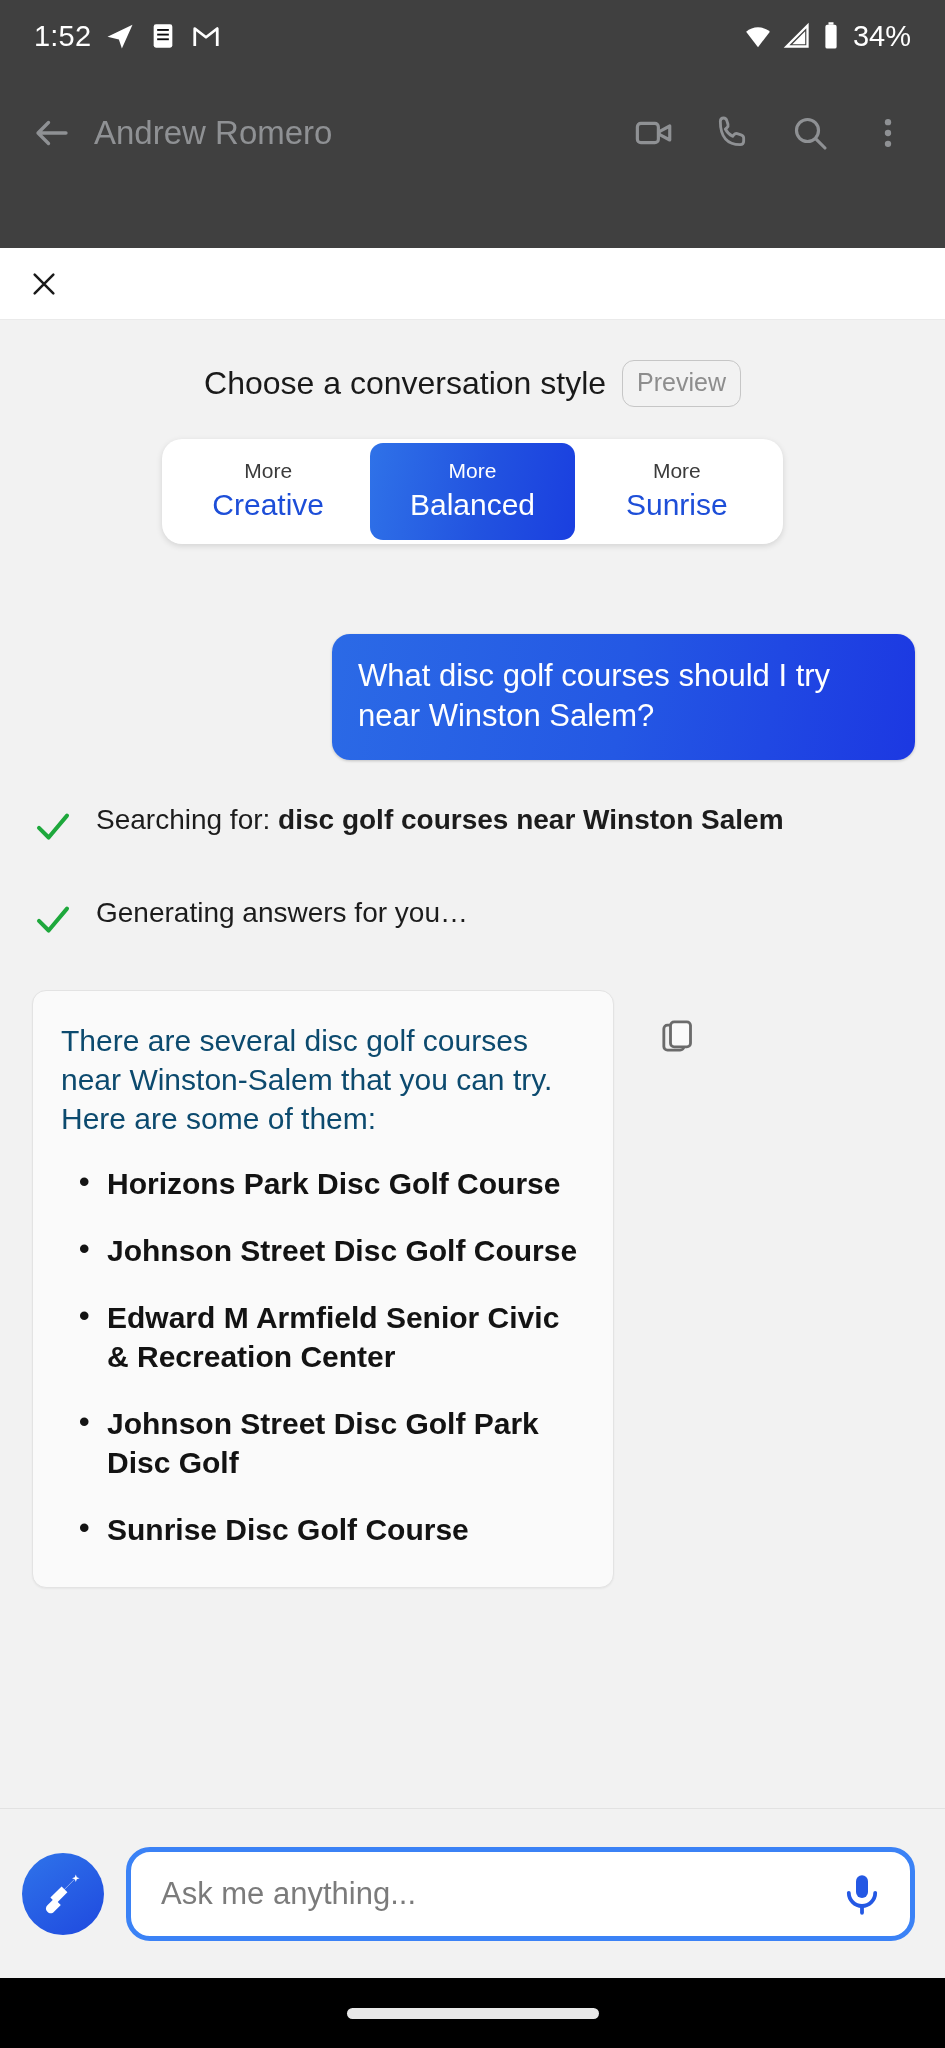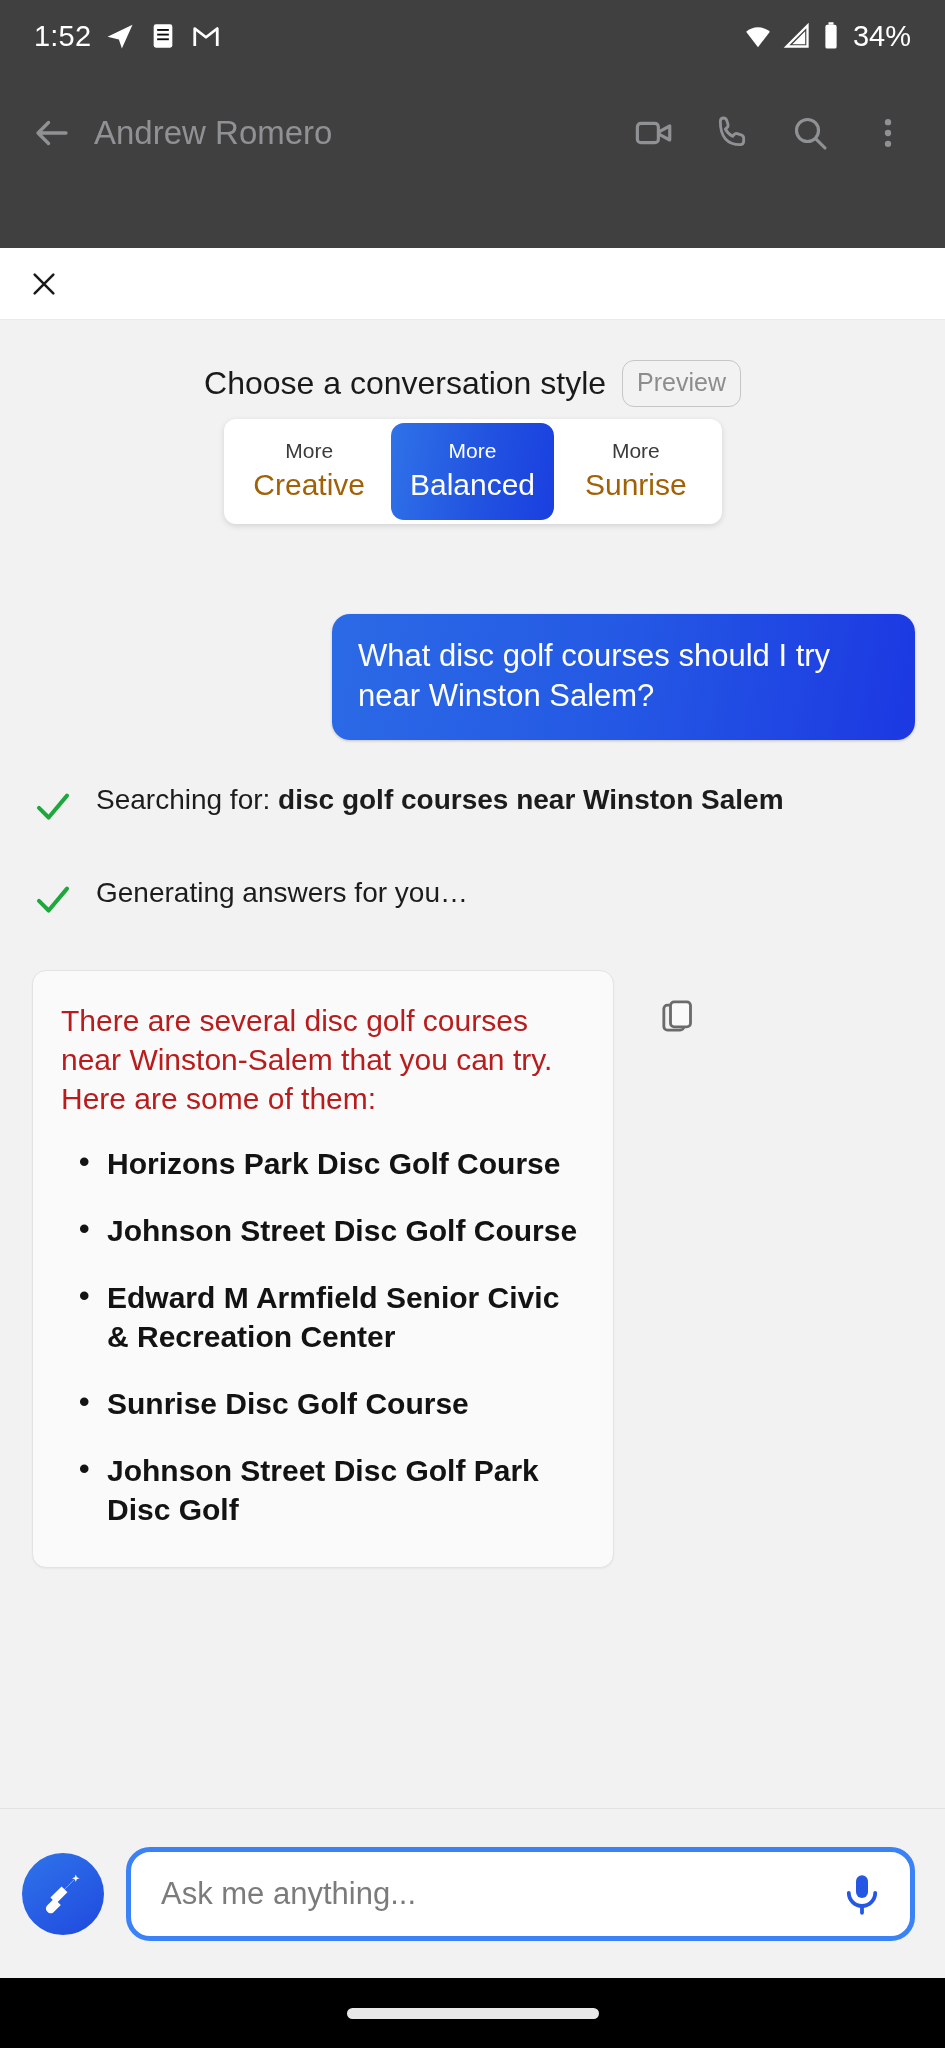--- a/index.html
+++ b/index.html
@@ -81,37 +81,37 @@
   .preview-chip {
     border: 1.5px solid #c6c6c6;
     border-radius: 12px;
     color: #8d8d8d;
     font-size: 25px;
     padding: 7px 14px 9px;
     background: transparent;
   }
 
   .style-switch {
-    margin: 12px auto 0;
-    width: 498px;
+    margin: 32px auto 0;
+    width: 621px;
     background: #ffffff;
-    border-radius: 12px;
+    border-radius: 20px;
     box-shadow: 0 2px 6px rgba(0,0,0,.13);
     display: flex;
     padding: 4px;
   }
   .style-opt {
     flex: 1;
     text-align: center;
     padding: 16px 4px 18px;
     border-radius: 13px;
     line-height: 1.18;
   }
   .style-opt .small { display: block; font-size: 21px; color: #3b3b3b; }
-  .style-opt .big   { display: block; font-size: 30px; color: #a16207; margin-top: 3px; }
+  .style-opt .big   { display: block; font-size: 30px; color: #1d4ed8; margin-top: 3px; }
   .style-opt.active {
     background: linear-gradient(100deg, #2f72e8 0%, #2253e0 55%, #1a3fe0 100%);
   }
   .style-opt.active .small,
   .style-opt.active .big { color: #ffffff; }
 
   
   .user-row { display: flex; justify-content: flex-end; padding: 90px 30px 0 0; }
   .user-bubble {
     max-width: 583px;
@@ -147,21 +147,21 @@
     width: 582px;
     background: #fafafa;
     border: 1px solid #e3e3e3;
     border-radius: 14px;
     padding: 30px 28px 10px 28px;
     box-shadow: 0 1px 2px rgba(0,0,0,.05);
   }
   .answer-intro {
     font-size: 30px;
     line-height: 1.30;
-    color: #b91c1c;
+    color: #0c4a6e;
   }
   .answer-list { margin: 26px 0 0 0; padding-left: 46px; list-style: none; font-weight: bold; }
   .answer-list li {
     position: relative;
     font-size: 30px;
     line-height: 1.30;
     color: #131313;
     margin-bottom: 28px;
   }
   .answer-list li::before {
@@ -364,22 +364,22 @@
       <span class="status-text">Generating answers for you…</span>
     </div>
 
     <div class="answer-wrap">
       <div class="answer-card">
         <div class="answer-intro">There are several disc golf courses near Winston-Salem that you can try. Here are some of them:</div>
         <ul class="answer-list">
           <li>Horizons Park Disc Golf Course</li>
           <li>Johnson Street Disc Golf Course</li>
           <li>Edward M Armfield Senior Civic &amp; Recreation Center</li>
+          <li>Johnson Street Disc Golf Park Disc Golf</li>
           <li>Sunrise Disc Golf Course</li>
-          <li>Johnson Street Disc Golf Park Disc Golf</li>
         </ul>
       </div>
       <div class="copy-btn">
         <svg width="40" height="40" viewBox="0 0 24 24">
           <rect x="3.5" y="5.5" width="12" height="15" rx="2.2" fill="none" stroke="#6b6b6b" stroke-width="1.7"></rect>
           <rect x="7.5" y="3.5" width="12" height="15" rx="2.2" fill="#fafafa" stroke="#6b6b6b" stroke-width="1.7"></rect>
         </svg>
       </div>
     </div>
   </div>

